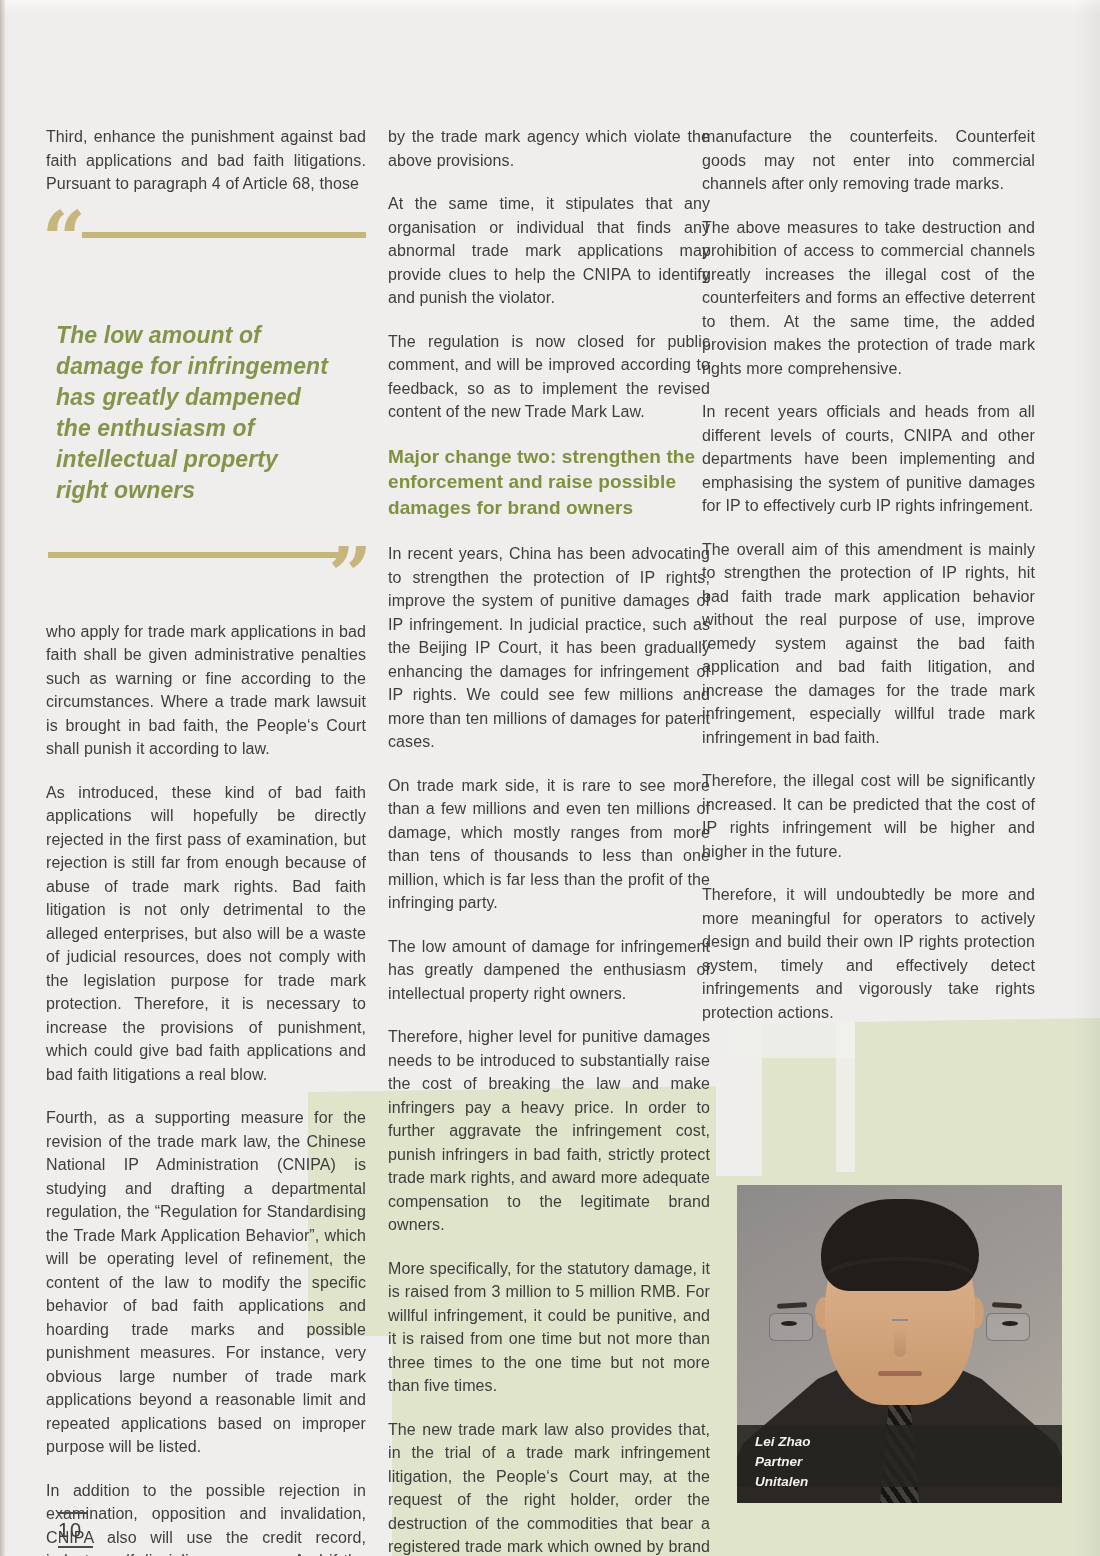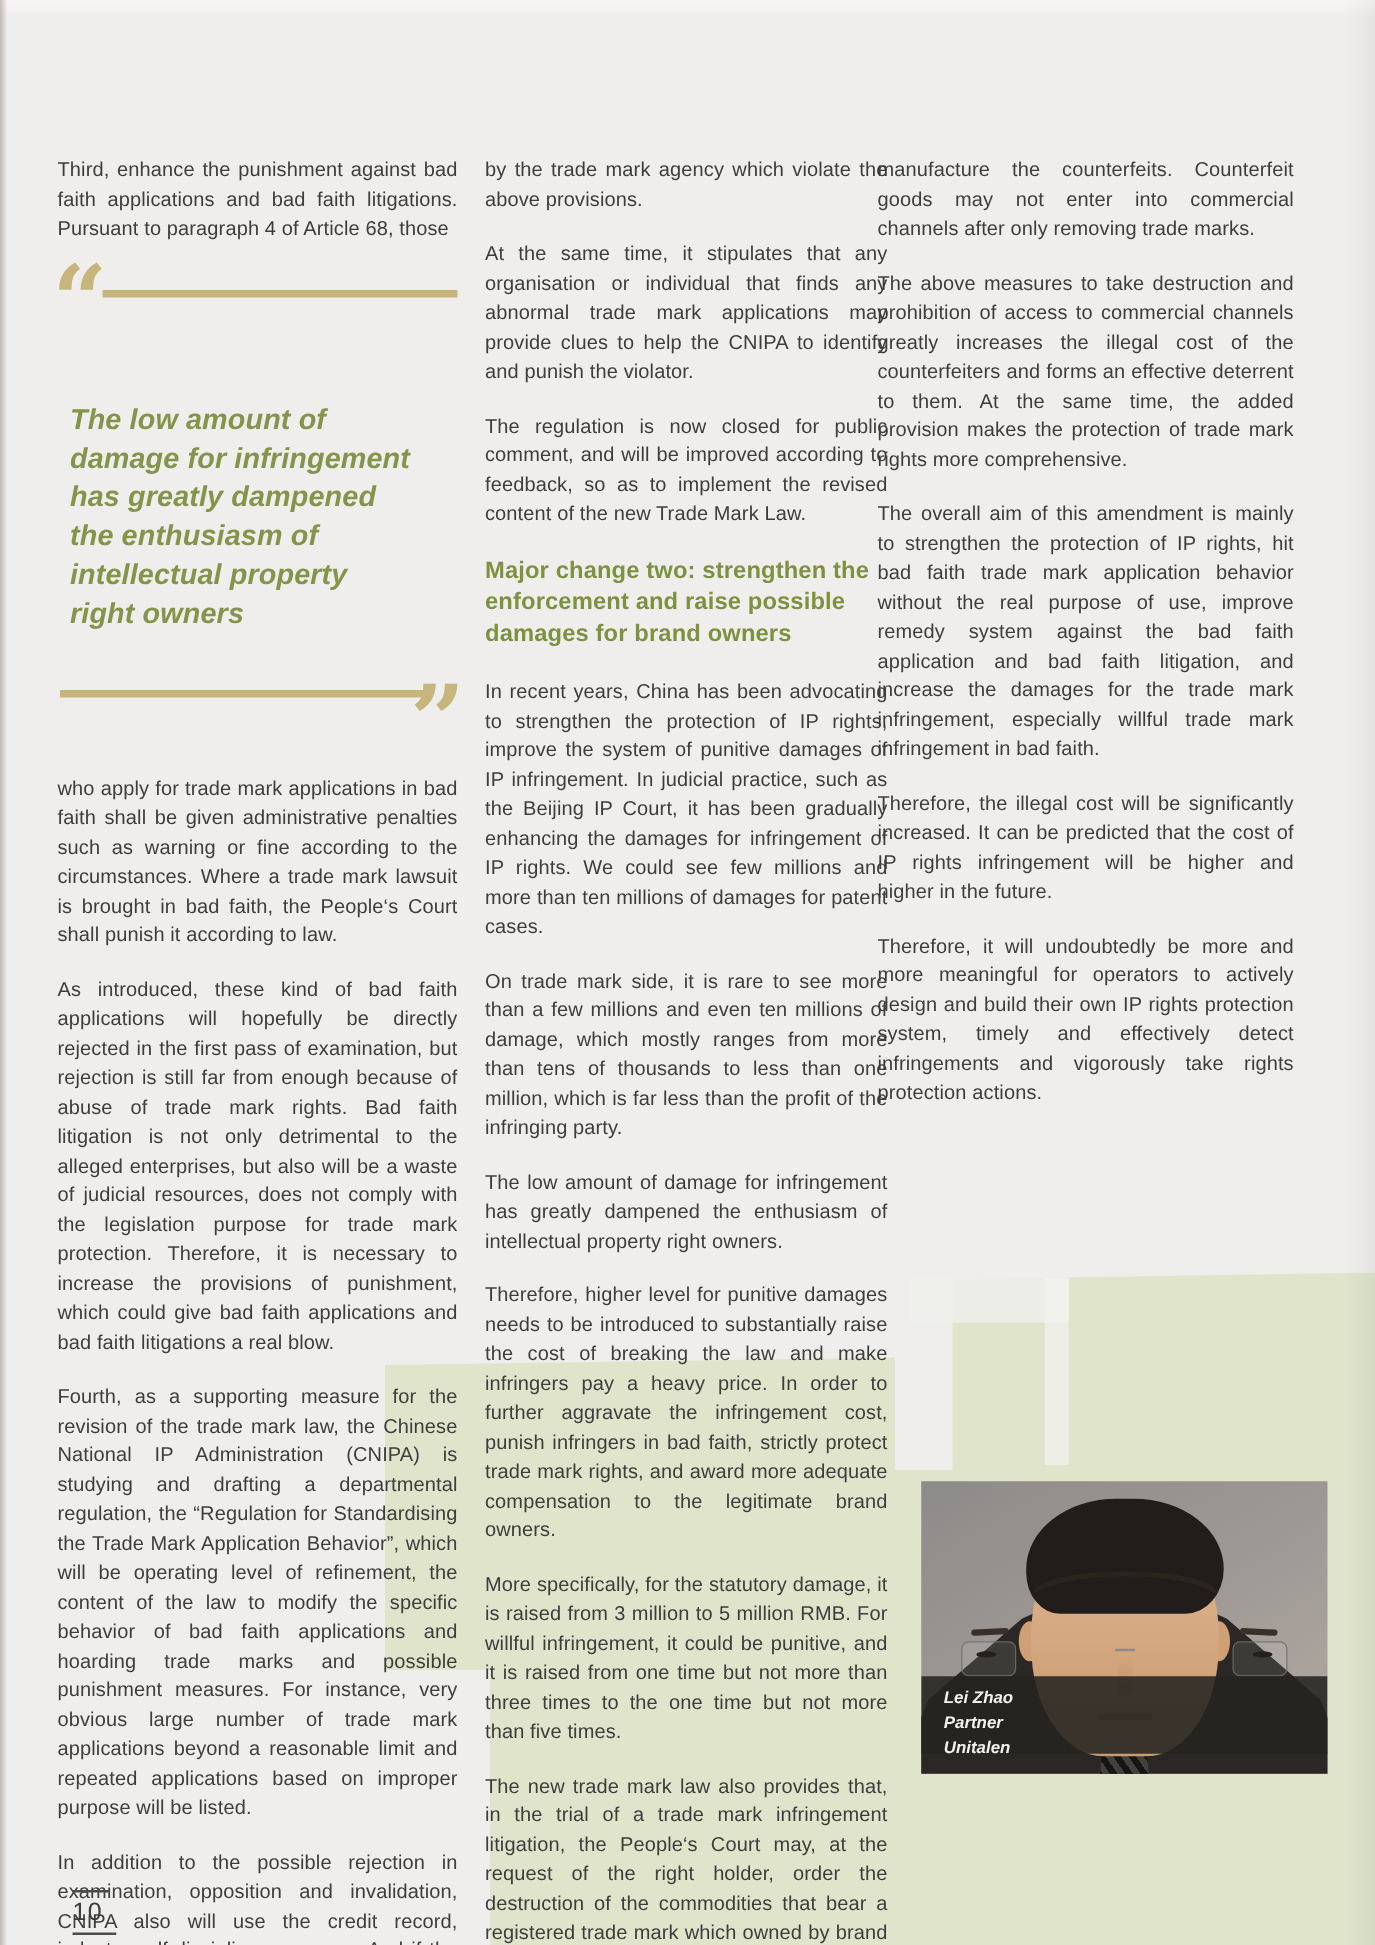--- a/index.html
+++ b/index.html
@@ -46,21 +46,21 @@
   .subhead{color:#7e9140;font-weight:bold;font-size:19px;line-height:25.5px;
     text-align:left;margin:4px 0 22px 0;}
 
   
   .pagenum{position:absolute;left:58px;top:1512px;color:#3d3d3d;}
   .pagenum .rule-a{width:30px;height:2px;background:#4c4c4c;margin-bottom:5px;}
   .pagenum .num{font-size:20px;letter-spacing:1px;}
   .pagenum .rule-b{width:35px;height:2px;background:#4c4c4c;margin-top:4px;}
 
   
-  .photo{position:absolute;left:737px;top:1185px;width:325px;height:234px;overflow:hidden;
+  .photo{position:absolute;left:737px;top:1185px;width:325px;height:318px;overflow:hidden;
     background:linear-gradient(150deg,#8d8b8a 0%,#9d9894 48%,#b3aba2 100%);}
   .photo *{position:absolute;}
   .suit{bottom:-12px;left:-24px;right:-24px;height:170px;background:#2a2724;
     clip-path:polygon(0 100%,8% 58%,28% 20%,44% 4%,56% 4%,72% 20%,92% 58%,100% 100%);}
   .collar-l{bottom:118px;left:118px;width:30px;height:42px;background:#e9e7e3;
     clip-path:polygon(0 0,100% 25%,55% 100%);}
   .collar-r{bottom:118px;right:118px;width:30px;height:42px;background:#e9e7e3;
     clip-path:polygon(100% 0,0 25%,45% 100%);}
   .neck{left:50%;transform:translateX(-50%);bottom:128px;width:62px;height:58px;
     background:#c5976f;border-radius:0 0 24px 24px;}
@@ -138,20 +138,21 @@
     <p>On trade mark side, it is rare to see more than a few millions and even ten millions of damage, which mostly ranges from more than tens of thousands to less than one million, which is far less than the profit of the infringing party.</p>
     <p>The low amount of damage for infringement has greatly dampened the enthusiasm of intellectual property right owners.</p>
     <p>Therefore, higher level for punitive damages needs to be introduced to substantially raise the cost of breaking the law and make infringers pay a heavy price. In order to further aggravate the infringement cost, punish infringers in bad faith, strictly protect trade mark rights, and award more adequate compensation to the legitimate brand owners.</p>
     <p>More specifically, for the statutory damage, it is raised from 3 million to 5 million RMB. For willful infringement, it could be punitive, and it is raised from one time but not more than three times to the one time but not more than five times.</p>
     <p>The new trade mark law also provides that, in the trial of a trade mark infringement litigation, the People‘s Court may, at the request of the right holder, order the destruction of the commodities that bear a registered trade mark which owned by brand owners and the materials and tools that are mainly used to</p>
   </div>
 
   <div class="col col-right">
     <p>manufacture the counterfeits. Counterfeit goods may not enter into commercial channels after only removing trade marks.</p>
     <p>The above measures to take destruction and prohibition of access to commercial channels greatly increases the illegal cost of the counterfeiters and forms an effective deterrent to them. At the same time, the added provision makes the protection of trade mark rights more comprehensive.</p>
+    <p>In recent years officials and heads from all different levels of courts, CNIPA and other departments have been implementing and emphasising the system of punitive damages for IP to effectively curb IP rights infringement.</p>
     <p>The overall aim of this amendment is mainly to strengthen the protection of IP rights, hit bad faith trade mark application behavior without the real purpose of use, improve remedy system against the bad faith application and bad faith litigation, and increase the damages for the trade mark infringement, especially willful trade mark infringement in bad faith.</p>
     <p>Therefore, the illegal cost will be significantly increased. It can be predicted that the cost of IP rights infringement will be higher and higher in the future.</p>
     <p>Therefore, it will undoubtedly be more and more meaningful for operators to actively design and build their own IP rights protection system, timely and effectively detect infringements and vigorously take rights protection actions.</p>
   </div>
 
   <div class="photo">
     <div class="suit"></div>
     <div class="neck"></div>
     <div class="collar-l"></div>
     <div class="collar-r"></div>

